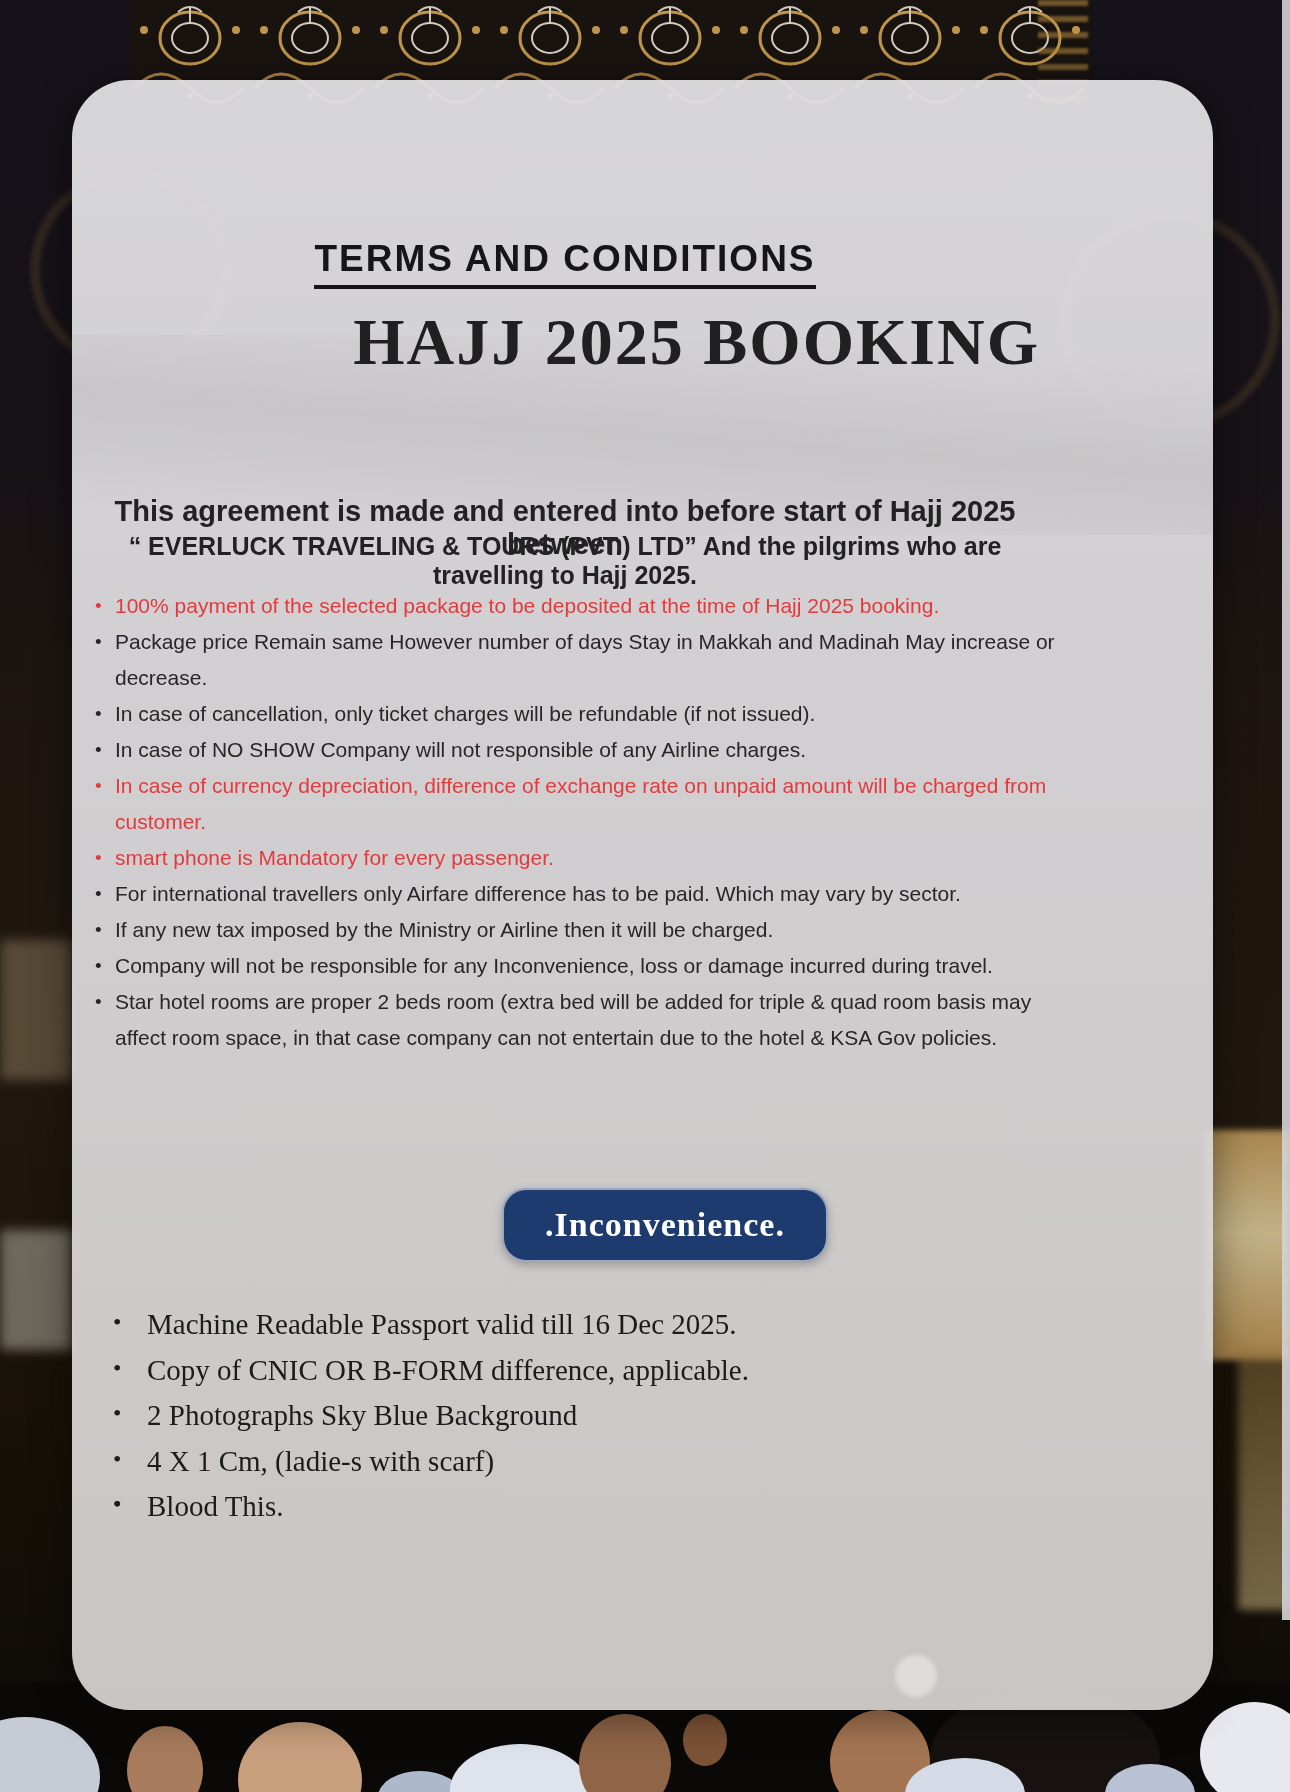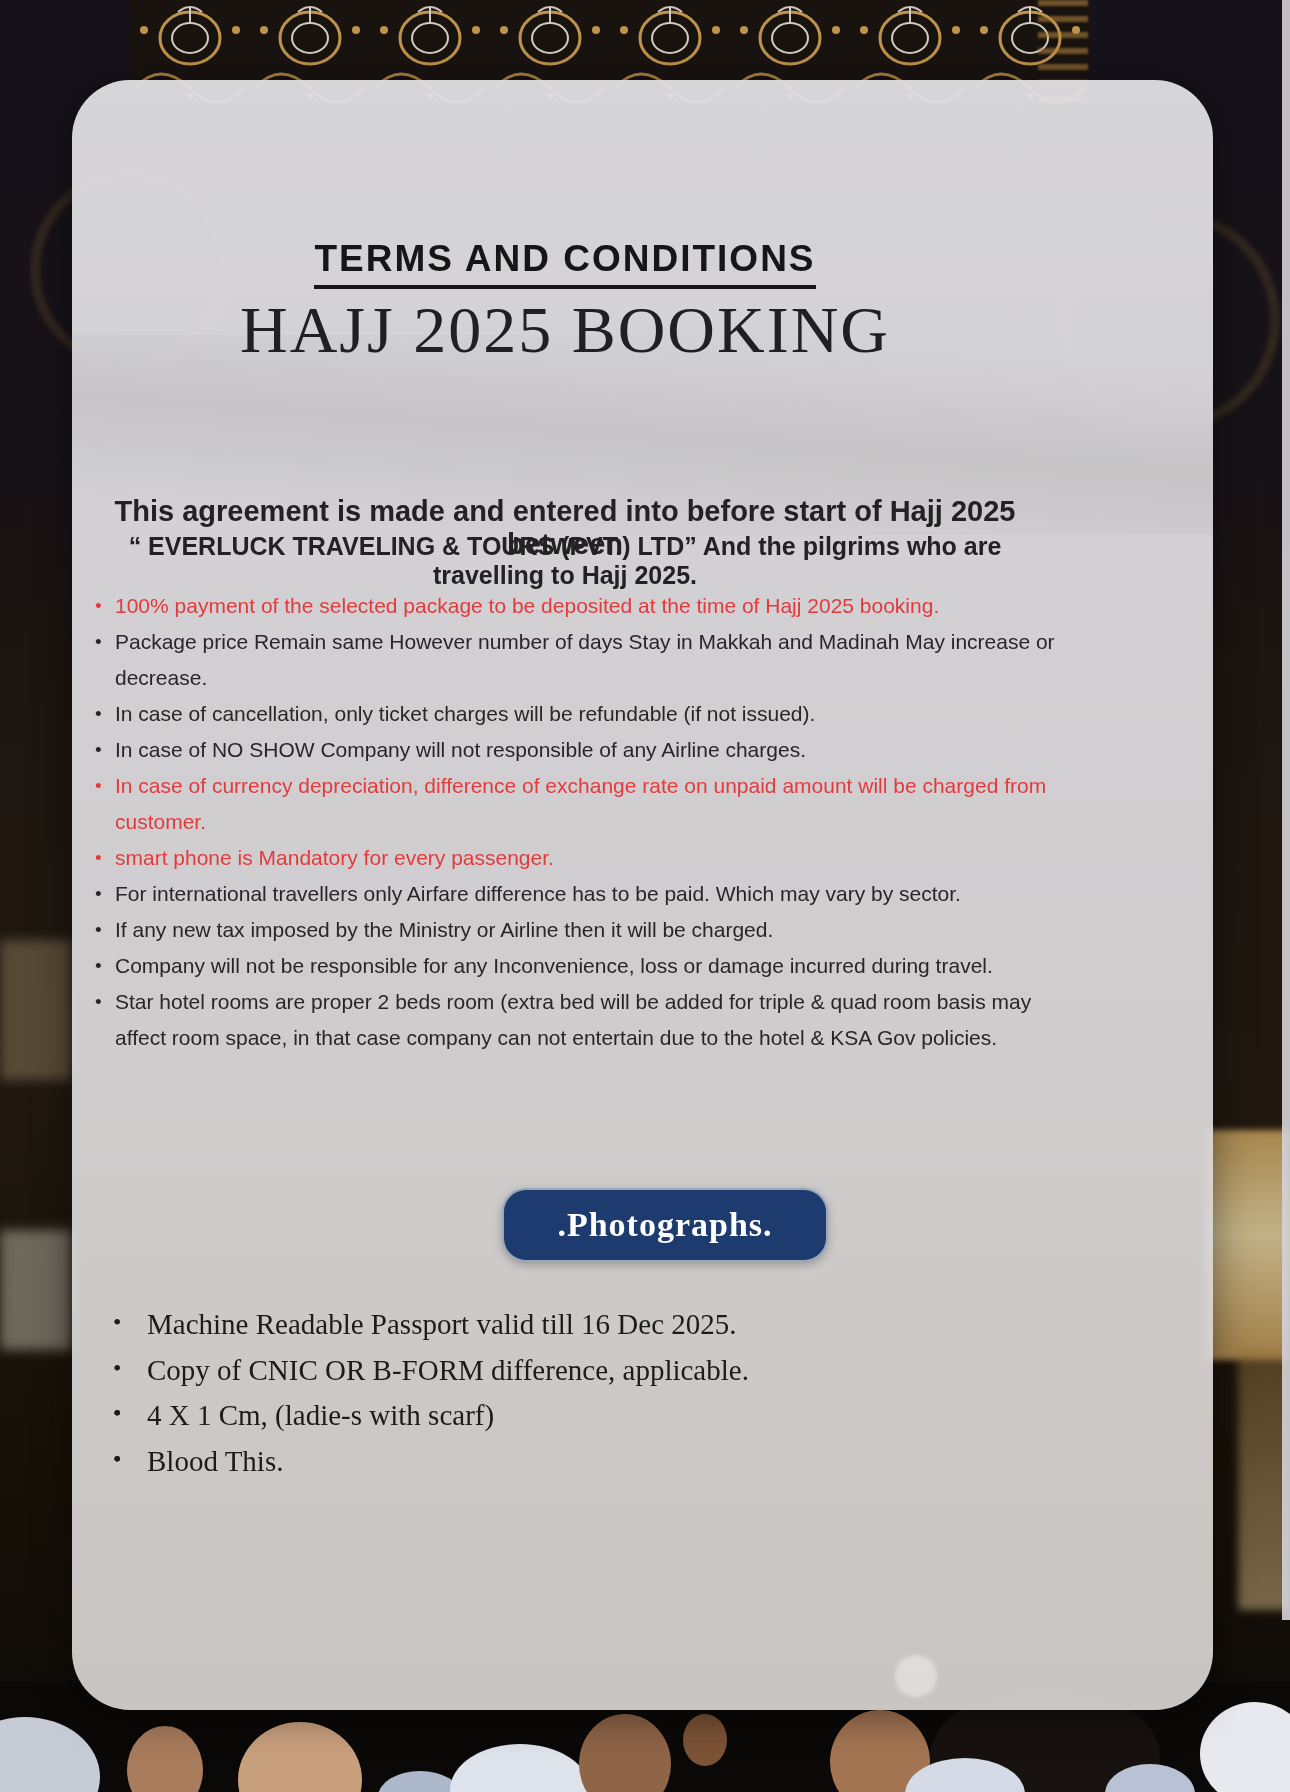--- a/index.html
+++ b/index.html
@@ -32,22 +32,22 @@
   .hizam-shadow{position:absolute;left:0;top:255px;width:100%;height:200px;
         background:linear-gradient(4deg,rgba(0,0,0,0) 10%,rgba(110,105,100,.12) 50%,rgba(0,0,0,0) 90%);}
   .watermark-circle{position:absolute;left:823px;top:1575px;width:42px;height:42px;border-radius:50%;
         background:rgba(255,255,255,.4);filter:blur(2px);}
 
   .content{position:absolute;left:18px;top:0;width:950px;}
 
   .terms-heading{position:absolute;top:158px;width:100%;text-align:center;
         font-size:37px;font-weight:800;letter-spacing:2px;color:#161616;}
   .terms-heading span{border-bottom:4px solid #161616;padding-bottom:6px;}
-  .main-title{position:absolute;top:212px;width:100%;text-align:center;
-        font-family:"Liberation Serif",serif;font-size:66px;font-weight:400;
+  .main-title{position:absolute;top:224px;width:100%;text-align:right;
+        font-family:"Liberation Serif",serif;font-size:66px;font-weight:700;
         letter-spacing:2px;color:#202020;}
   .agree1{position:absolute;top:415px;width:100%;text-align:center;
         font-size:29px;font-weight:700;color:#222;}
   .agree2{position:absolute;top:452px;width:100%;text-align:center;
         font-size:25px;font-weight:700;color:#222;}
 
   ul.terms{position:absolute;top:508px;left:5px;width:985px;margin:0;padding:0;list-style:none;}
   ul.terms li{position:relative;padding-left:20px;font-size:21px;line-height:36px;color:#272727;}
   ul.terms li .dot{position:absolute;left:0;top:0;font-size:19px;}
 
@@ -130,26 +130,26 @@
         <li style="color: rgb(39, 39, 39);"><span class="dot">•</span><span>In case of cancellation, only ticket charges will be refundable (if not issued).</span></li>
         <li style="color: rgb(39, 39, 39);"><span class="dot">•</span><span>In case of NO SHOW Company will not responsible of any Airline charges.</span></li>
         <li style="color: rgb(226, 59, 62);"><span class="dot">•</span><span>In case of currency depreciation, difference of exchange rate on unpaid amount will be charged from customer.</span></li>
         <li style="color: rgb(226, 59, 62);"><span class="dot">•</span><span>smart phone is Mandatory for every passenger.</span></li>
         <li style="color: rgb(39, 39, 39);"><span class="dot">•</span><span>For international travellers only Airfare difference has to be paid. Which may vary by sector.</span></li>
         <li style="color: rgb(39, 39, 39);"><span class="dot">•</span><span>If any new tax imposed by the Ministry or Airline then it will be charged.</span></li>
         <li style="color: rgb(39, 39, 39);"><span class="dot">•</span><span>Company will not be responsible for any Inconvenience, loss or damage incurred during travel.</span></li>
         <li style="color: rgb(39, 39, 39);"><span class="dot">•</span><span>Star hotel rooms are proper 2 beds room (extra bed will be added for triple &amp; quad room basis may affect room space, in that case company can not entertain due to the hotel &amp; KSA Gov policies.</span></li>
       </ul>
 
-      <div class="req-button">.Photographs.</div>
+      <div class="req-button">.Inconvenience.</div>
 
       <ul class="reqs">
         <li><span class="dot">•</span><span>Machine Readable Passport valid till 16 Dec 2025.</span></li>
         <li><span class="dot">•</span><span>Copy of CNIC OR B-FORM difference, applicable.</span></li>
-        <li><span class="dot">•</span></li>
+        <li><span class="dot">•</span><span>2 Photographs Sky Blue Background</span></li>
         <li><span class="dot">•</span><span>4 X 1 Cm, (ladie-s with scarf)</span></li>
         <li><span class="dot">•</span></li>
         <li><span class="dot">•</span><span>Blood This.</span></li>
       </ul>
 
     </div>
   </div>
 </div>
 
 </body></html>

